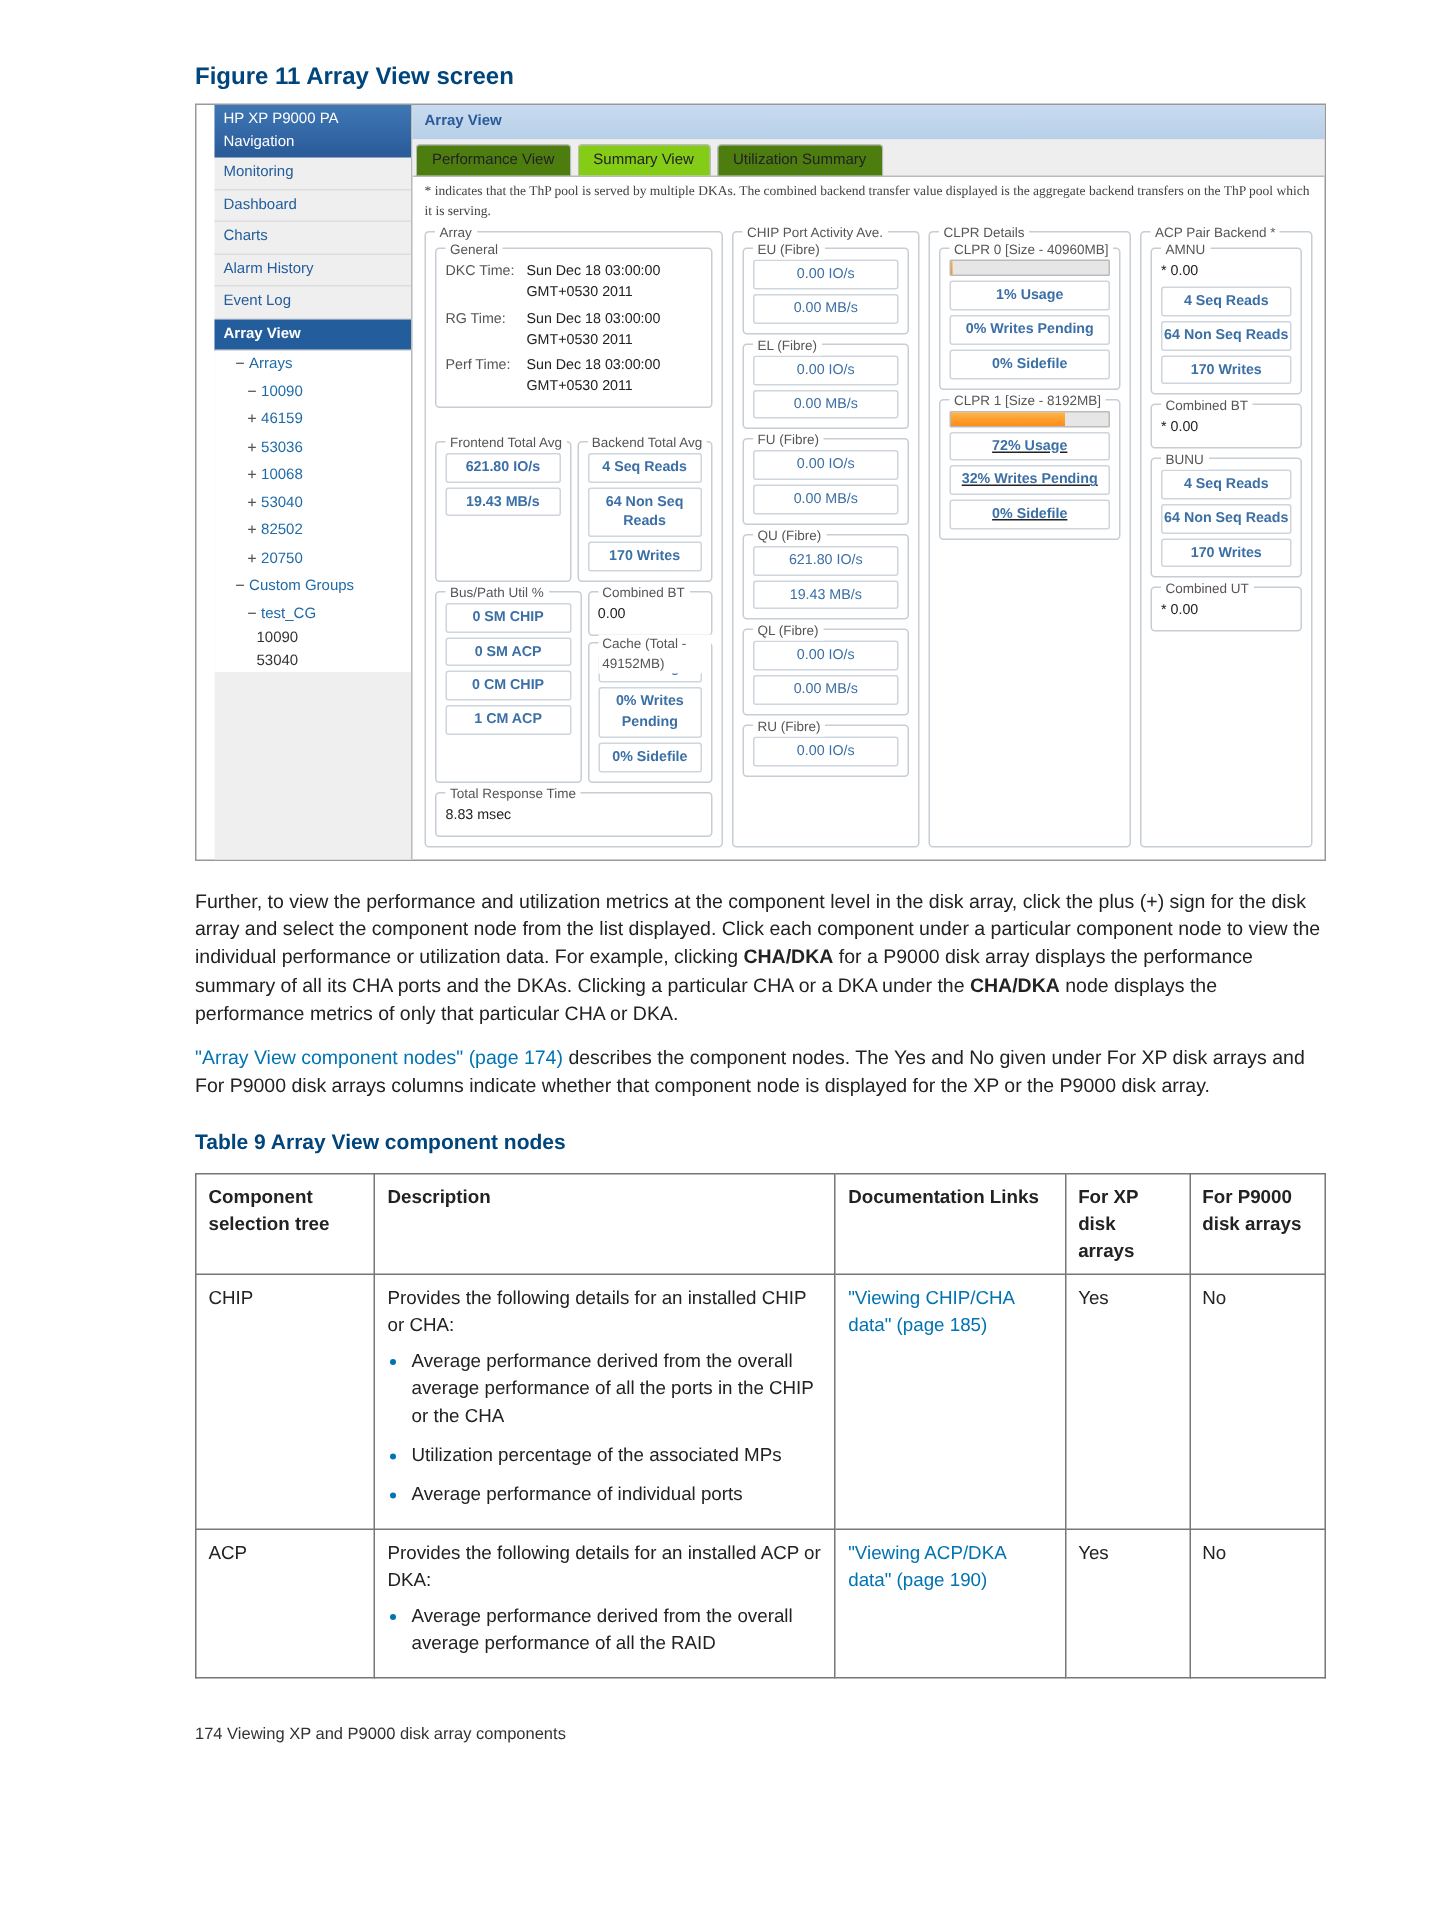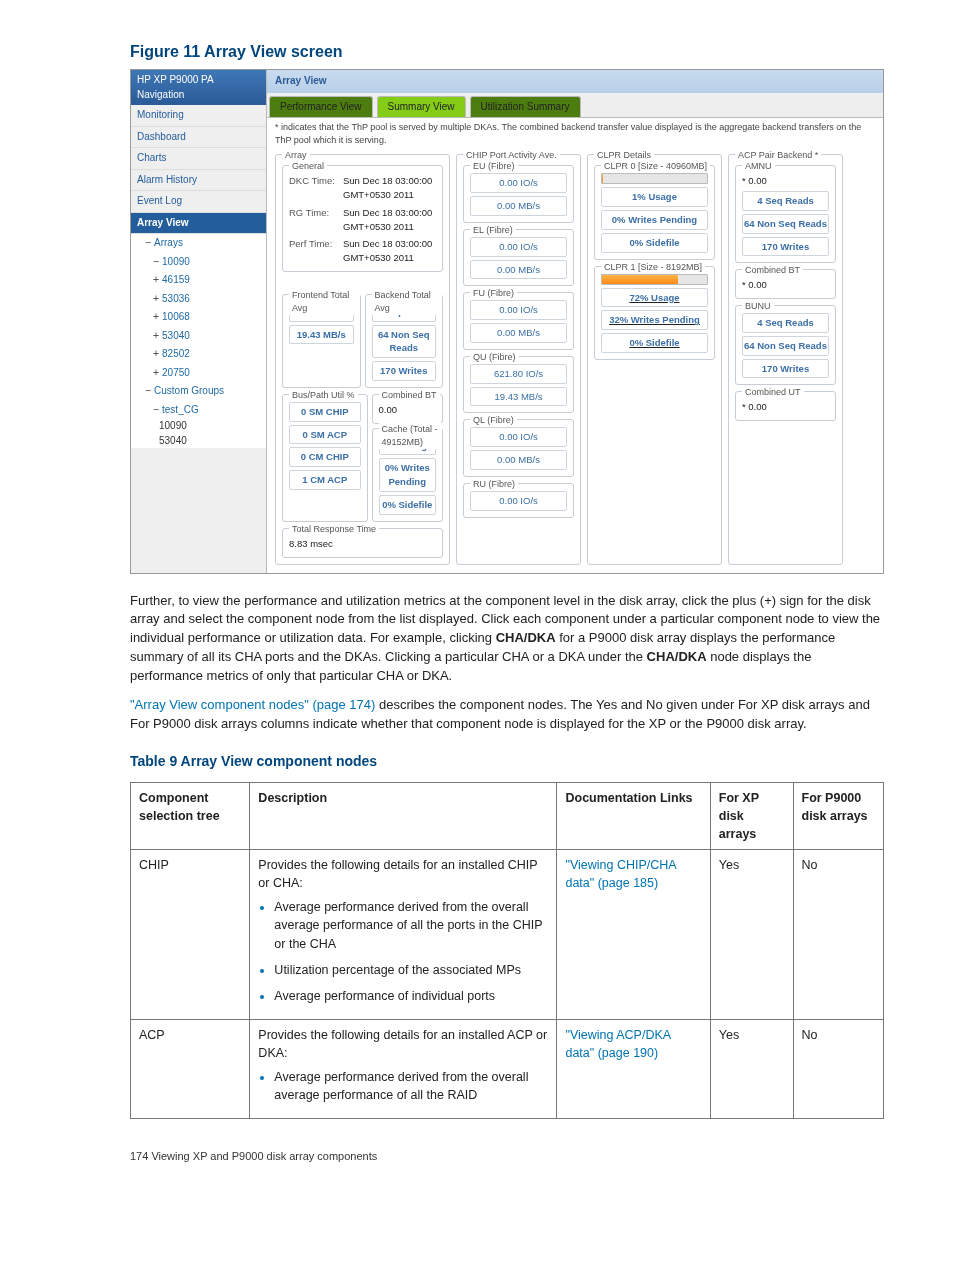--- a/index.html
+++ b/index.html
@@ -22,20 +22,21 @@
     color: #00457c;
     font-weight: bold;
     font-size: 14px;
     margin: 18px 0 10px 0;
   }
   .app-frame {
     border: 1px solid #999;
     font-size: 10px;
     background: #fff;
     margin-bottom: 18px;
+    padding-left: 12px;
   }
   .app-body { display: flex; }
   .nav {
     width: 135px;
     border-right: 1px solid #bbb;
     background: #efefef;
   }
   .nav-hdr {
     background: linear-gradient(#3f77b5, #2a5a98);
     color: #fff;
@@ -66,21 +67,21 @@
   .tab {
     padding: 3px 10px;
     border: 1px solid #bbb;
     border-bottom: none;
     background: #4d7c0f;
     margin: 3px 2px 0 2px;
     font-size: 10px;
     border-radius: 3px 3px 0 0;
   }
   .tab.active { background: #84cc16; }
-  .warn { color: #444; font-size: 9px; padding: 3px 8px; }
+  .warn { color: #444; font-size: 9px; padding: 3px 8px; font-family: Liberation Serif, serif; }
   .cols { display: flex; gap: 6px; padding: 4px 8px 8px 8px; flex-wrap: nowrap; }
   .col { display: flex; flex-direction: column; gap: 4px; }
   .grp {
     border: 1px solid #c7cdd4;
     border-radius: 3px;
     padding: 4px 6px 6px 6px;
     position: relative;
   }
   .grp > .lgd {
     position: absolute;
@@ -178,21 +179,21 @@
     <div class="main">
       <div class="main-title">Array View</div>
       <div class="tabs" id="tabs">
           <div class="tab">Performance View</div>
           <div class="tab active">Summary View</div>
           <div class="tab">Utilization Summary</div>
         </div>
       <div class="warn">* indicates that the ThP pool is served by multiple DKAs. The combined backend transfer value displayed is the aggregate backend transfers on the ThP pool which it is serving.</div>
       <div class="cols">
 
-        <div class="col" style="width:175px">
+        <div class="col" style="width:199px">
           <div class="grp" style="height:100%">
             <span class="lgd">Array</span>
             <div class="grp" style="margin-top:6px">
               <span class="lgd">General</span>
               <div class="kv">
                   <span class="k">DKC Time:</span>
                   <span>Sun Dec 18 03:00:00 GMT+0530 2011</span>
                 </div>
               <div class="kv">
                   <span class="k">RG Time:</span>

